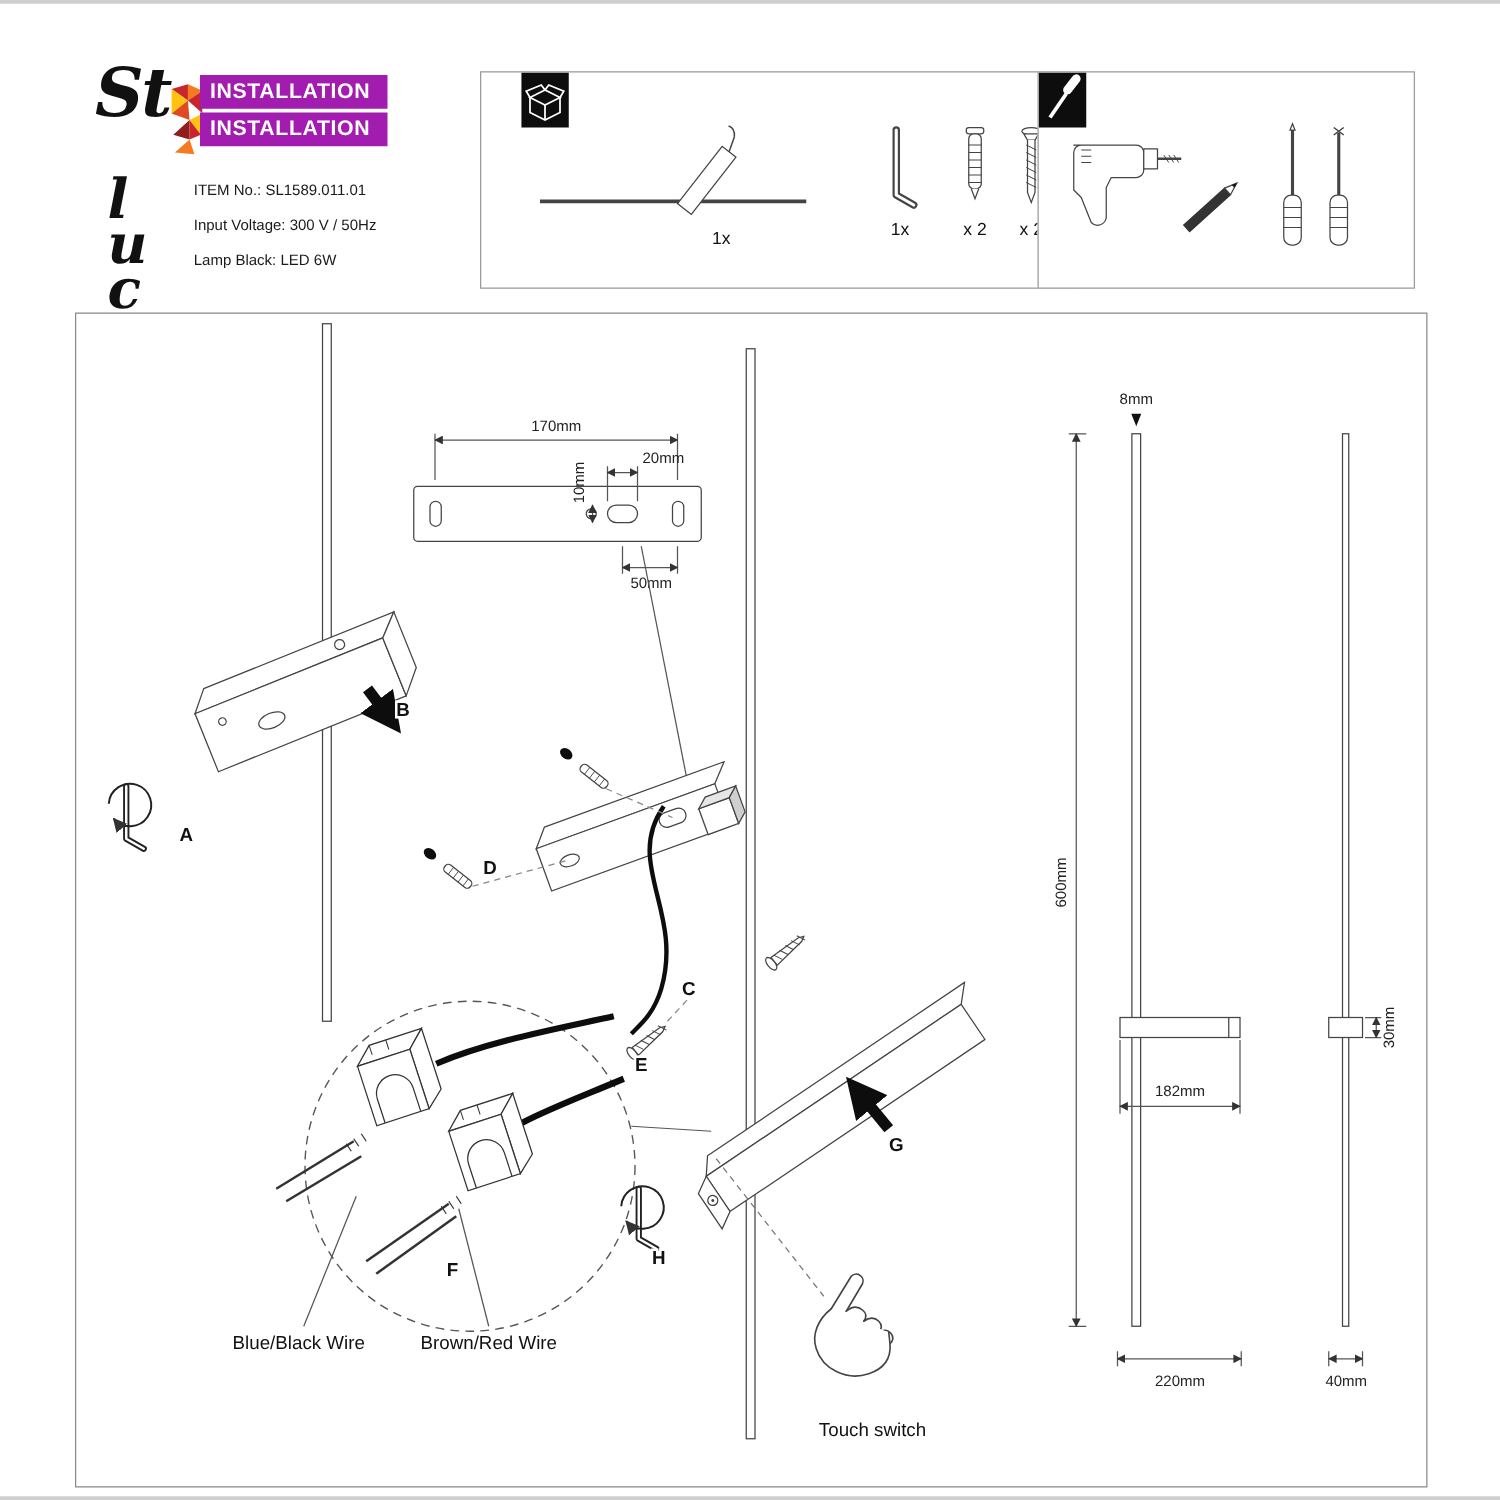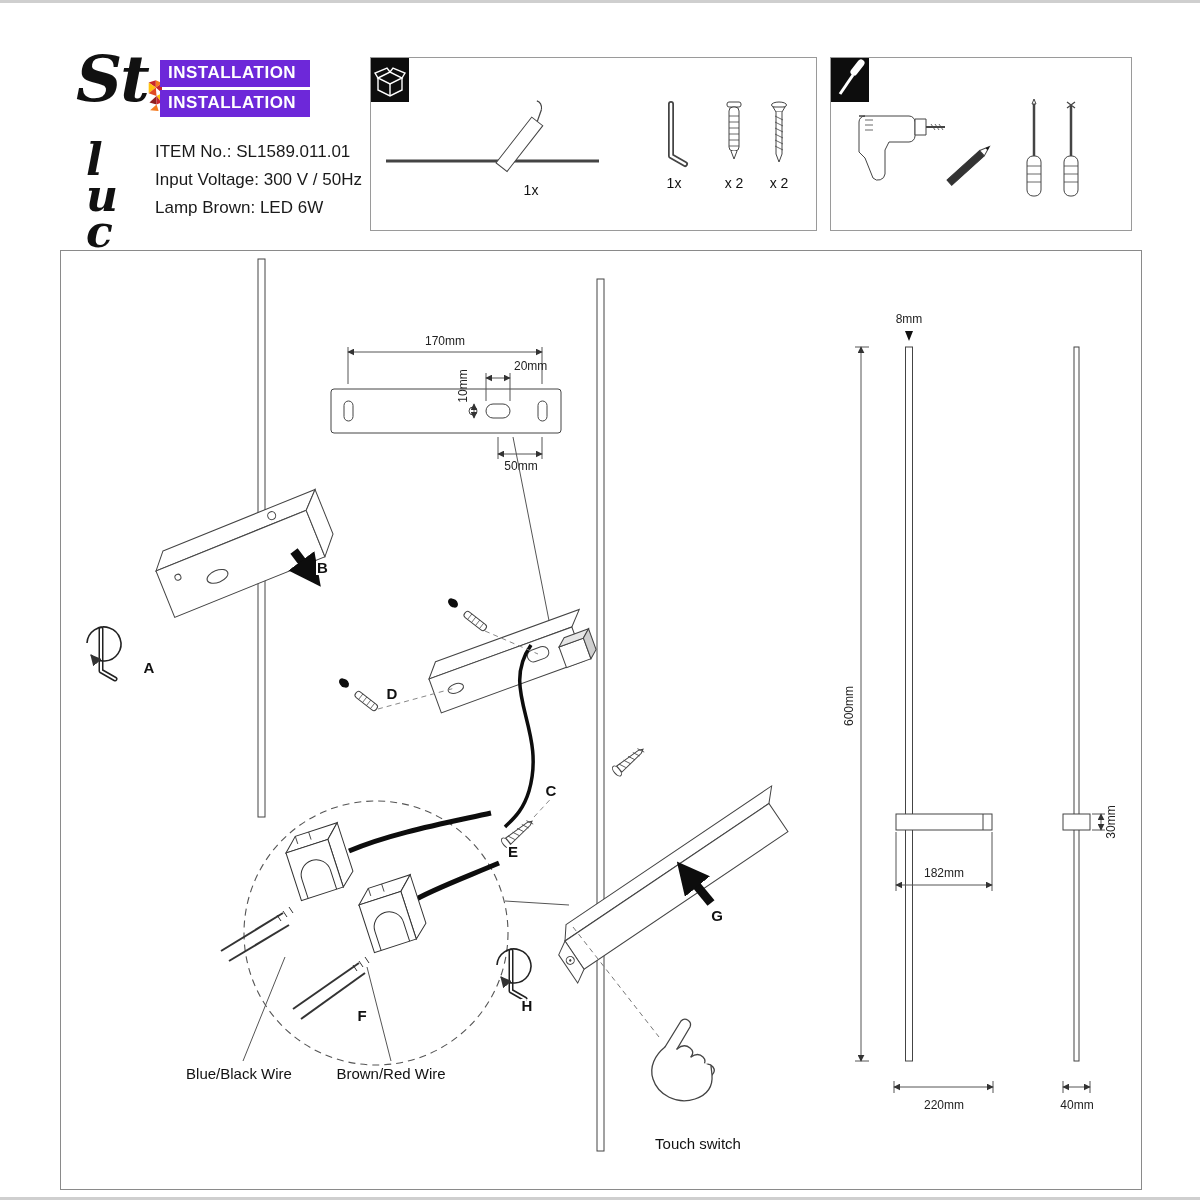--- a/index.html
+++ b/index.html
@@ -4,28 +4,28 @@
 <style>
   html,body{margin:0;padding:0;background:#fff;}
   .page{position:relative;width:1200px;height:1200px;background:#fff;
         font-family:"Liberation Sans",sans-serif;color:#111;overflow:hidden;}
   .edge{position:absolute;left:0;width:1200px;height:3px;background:#cfcfcf;}
   .box{position:absolute;border:1px solid #9a9a9a;background:#fff;}
   
   .logo{position:absolute;left:76px;top:52px;width:86px;}
   .logo-top{display:flex;align-items:flex-start;}
   .logo-st{font-family:"DejaVu Serif",serif;font-style:italic;font-weight:bold;
-           font-size:64px;line-height:.85;letter-spacing:-2px;}
+           font-size:54px;line-height:.85;letter-spacing:-2px;}
   .logo-luce{font-family:"DejaVu Serif",serif;font-style:italic;font-weight:bold;
              font-size:44px;line-height:.82;width:30px;word-break:break-all;
              margin-left:10px;margin-top:2px;letter-spacing:-1px;}
   .titlebars{position:absolute;left:160px;top:60px;}
-  .hbar{background:#6d28d9;color:#fff;font-weight:bold;font-size:17px;
+  .hbar{background:#a21caf;color:#fff;font-weight:bold;font-size:17px;
         letter-spacing:.5px;padding:3px 10px 4px 8px;width:132px;margin-bottom:3px;}
-  .info{position:absolute;left:155px;top:138px;font-size:17px;line-height:28px;color:#1a1a1a;}
+  .info{position:absolute;left:155px;top:138px;font-size:12px;line-height:28px;color:#1a1a1a;}
   svg text{font-family:"Liberation Sans",sans-serif;}
   .dim{font-size:12px;fill:#222;}
   .qty{font-size:14px;fill:#111;}
   .step{font-size:15px;font-weight:bold;fill:#111;paint-order:stroke;stroke:#fff;stroke-width:4px;}
   .lbl{font-size:15px;fill:#111;paint-order:stroke;stroke:#fff;stroke-width:4px;}
   .thin{stroke:#555;stroke-width:1;fill:none;}
 </style>
 </head>
 <body>
 
@@ -51,24 +51,24 @@
     <div class="logo-luce">luce</div>
   </div>
 
   <div class="titlebars">
     <div class="hbar">INSTALLATION</div>
     <div class="hbar">INSTALLATION</div>
   </div>
   <div class="info">
     <div>ITEM No.: SL1589.011.01</div>
     <div>Input Voltage: 300 V / 50Hz</div>
-    <div>Lamp Brown: LED 6W</div>
-  </div>
-
-  <div class="box" style="left:370px;top:57px;width:445px;height:172px;">
+    <div>Lamp Black: LED 6W</div>
+  </div>
+
+  <div class="box" style="left:384px;top:57px;width:445px;height:172px;padding-left:32px;">
     <svg width="445" height="172" viewBox="0 0 445 172">
 
       <g>
         <rect x="0" y="0" width="38" height="44" fill="#0d0d0d"></rect>
         <g stroke="#fff" fill="none" stroke-width="1.4" transform="translate(7,12)">
           <polygon points="0,8 12,2 24,8 12,14"></polygon>
           <polyline points="0,8 0,20 12,26 24,20 24,8"></polyline>
           <line x1="12" y1="14" x2="12" y2="26"></line>
           <polyline points="0,8 -3,3 9,-2 12,2"></polyline>
           <polyline points="24,8 27,3 15,-2 12,2"></polyline>

